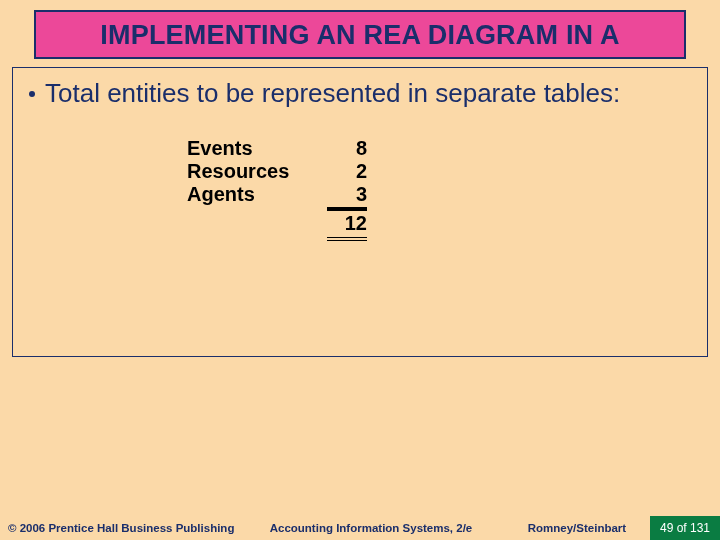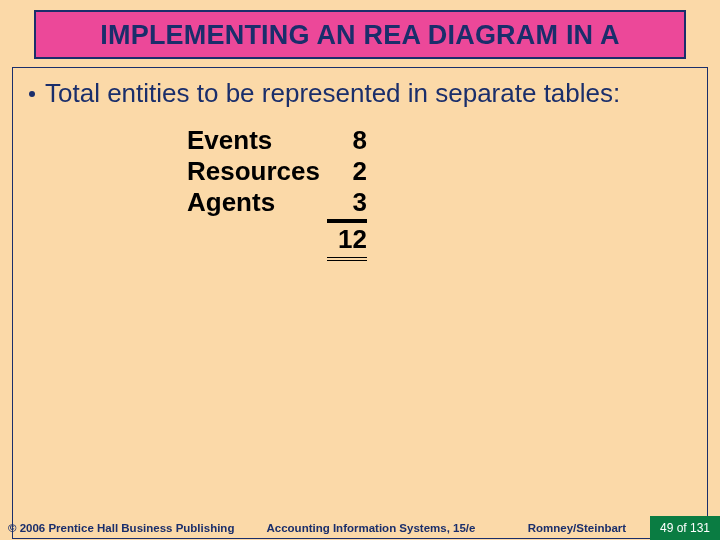--- a/index.html
+++ b/index.html
@@ -19,41 +19,41 @@
   .title-box h1 {
     color: #1a2e6b;
     font-size: 27px;
     font-weight: bold;
     line-height: 1.15;
     letter-spacing: 0.2px;
   }
   .content-box {
     margin: 8px 12px 0 12px;
     border: 1px solid #1a2e6b;
-    height: 472px;
+    height: 290px;
     padding: 10px 16px;
     color: #1a2e6b;
   }
   .bullet-row {
     display: flex;
     align-items: flex-start;
     gap: 10px;
     font-size: 26px;
     line-height: 1.2;
   }
   .bullet-dot {
     width: 6px; height: 6px; background: #1a2e6b; border-radius: 50%;
     margin-top: 13px; flex: 0 0 6px;
   }
   .bullet-text { flex: 1 1 auto; }
   .tally {
-    margin: 16px 0 0 158px;
+    margin: 28px 0 0 158px;
     font-family: Arial, Helvetica, sans-serif;
     color: #000;
-    font-size: 26px;
+    font-size: 20px;
   }
   .tally-row { display: flex; }
   .tally-label { width: 140px; font-weight: bold; }
   .tally-val   { width: 40px; text-align: right; font-weight: bold; }
   .tally-val.underline { border-bottom: 2px solid #000; padding-bottom: 1px; }
   .tally-val.total {
     border-top: 2px solid #000;
     border-bottom: 4px double #000;
     padding: 1px 0 2px 0;
     margin-top: 0;
@@ -113,16 +113,16 @@
     </div>
     <div class="tally-row">
       <span class="tally-label"></span>
       <span class="tally-val total">12</span>
     </div>
   </div>
 </div>
 
 <div class="footer">
   <span class="copy">© 2006 Prentice Hall Business Publishing</span>
-  <span class="center">Accounting Information Systems, 15/e</span>
+  <span class="center">Accounting Information Systems, 2/e</span>
   <span class="auth">Romney/Steinbart</span>
   <span class="pager">49 of 131</span>
 </div>
 
 </body></html>

